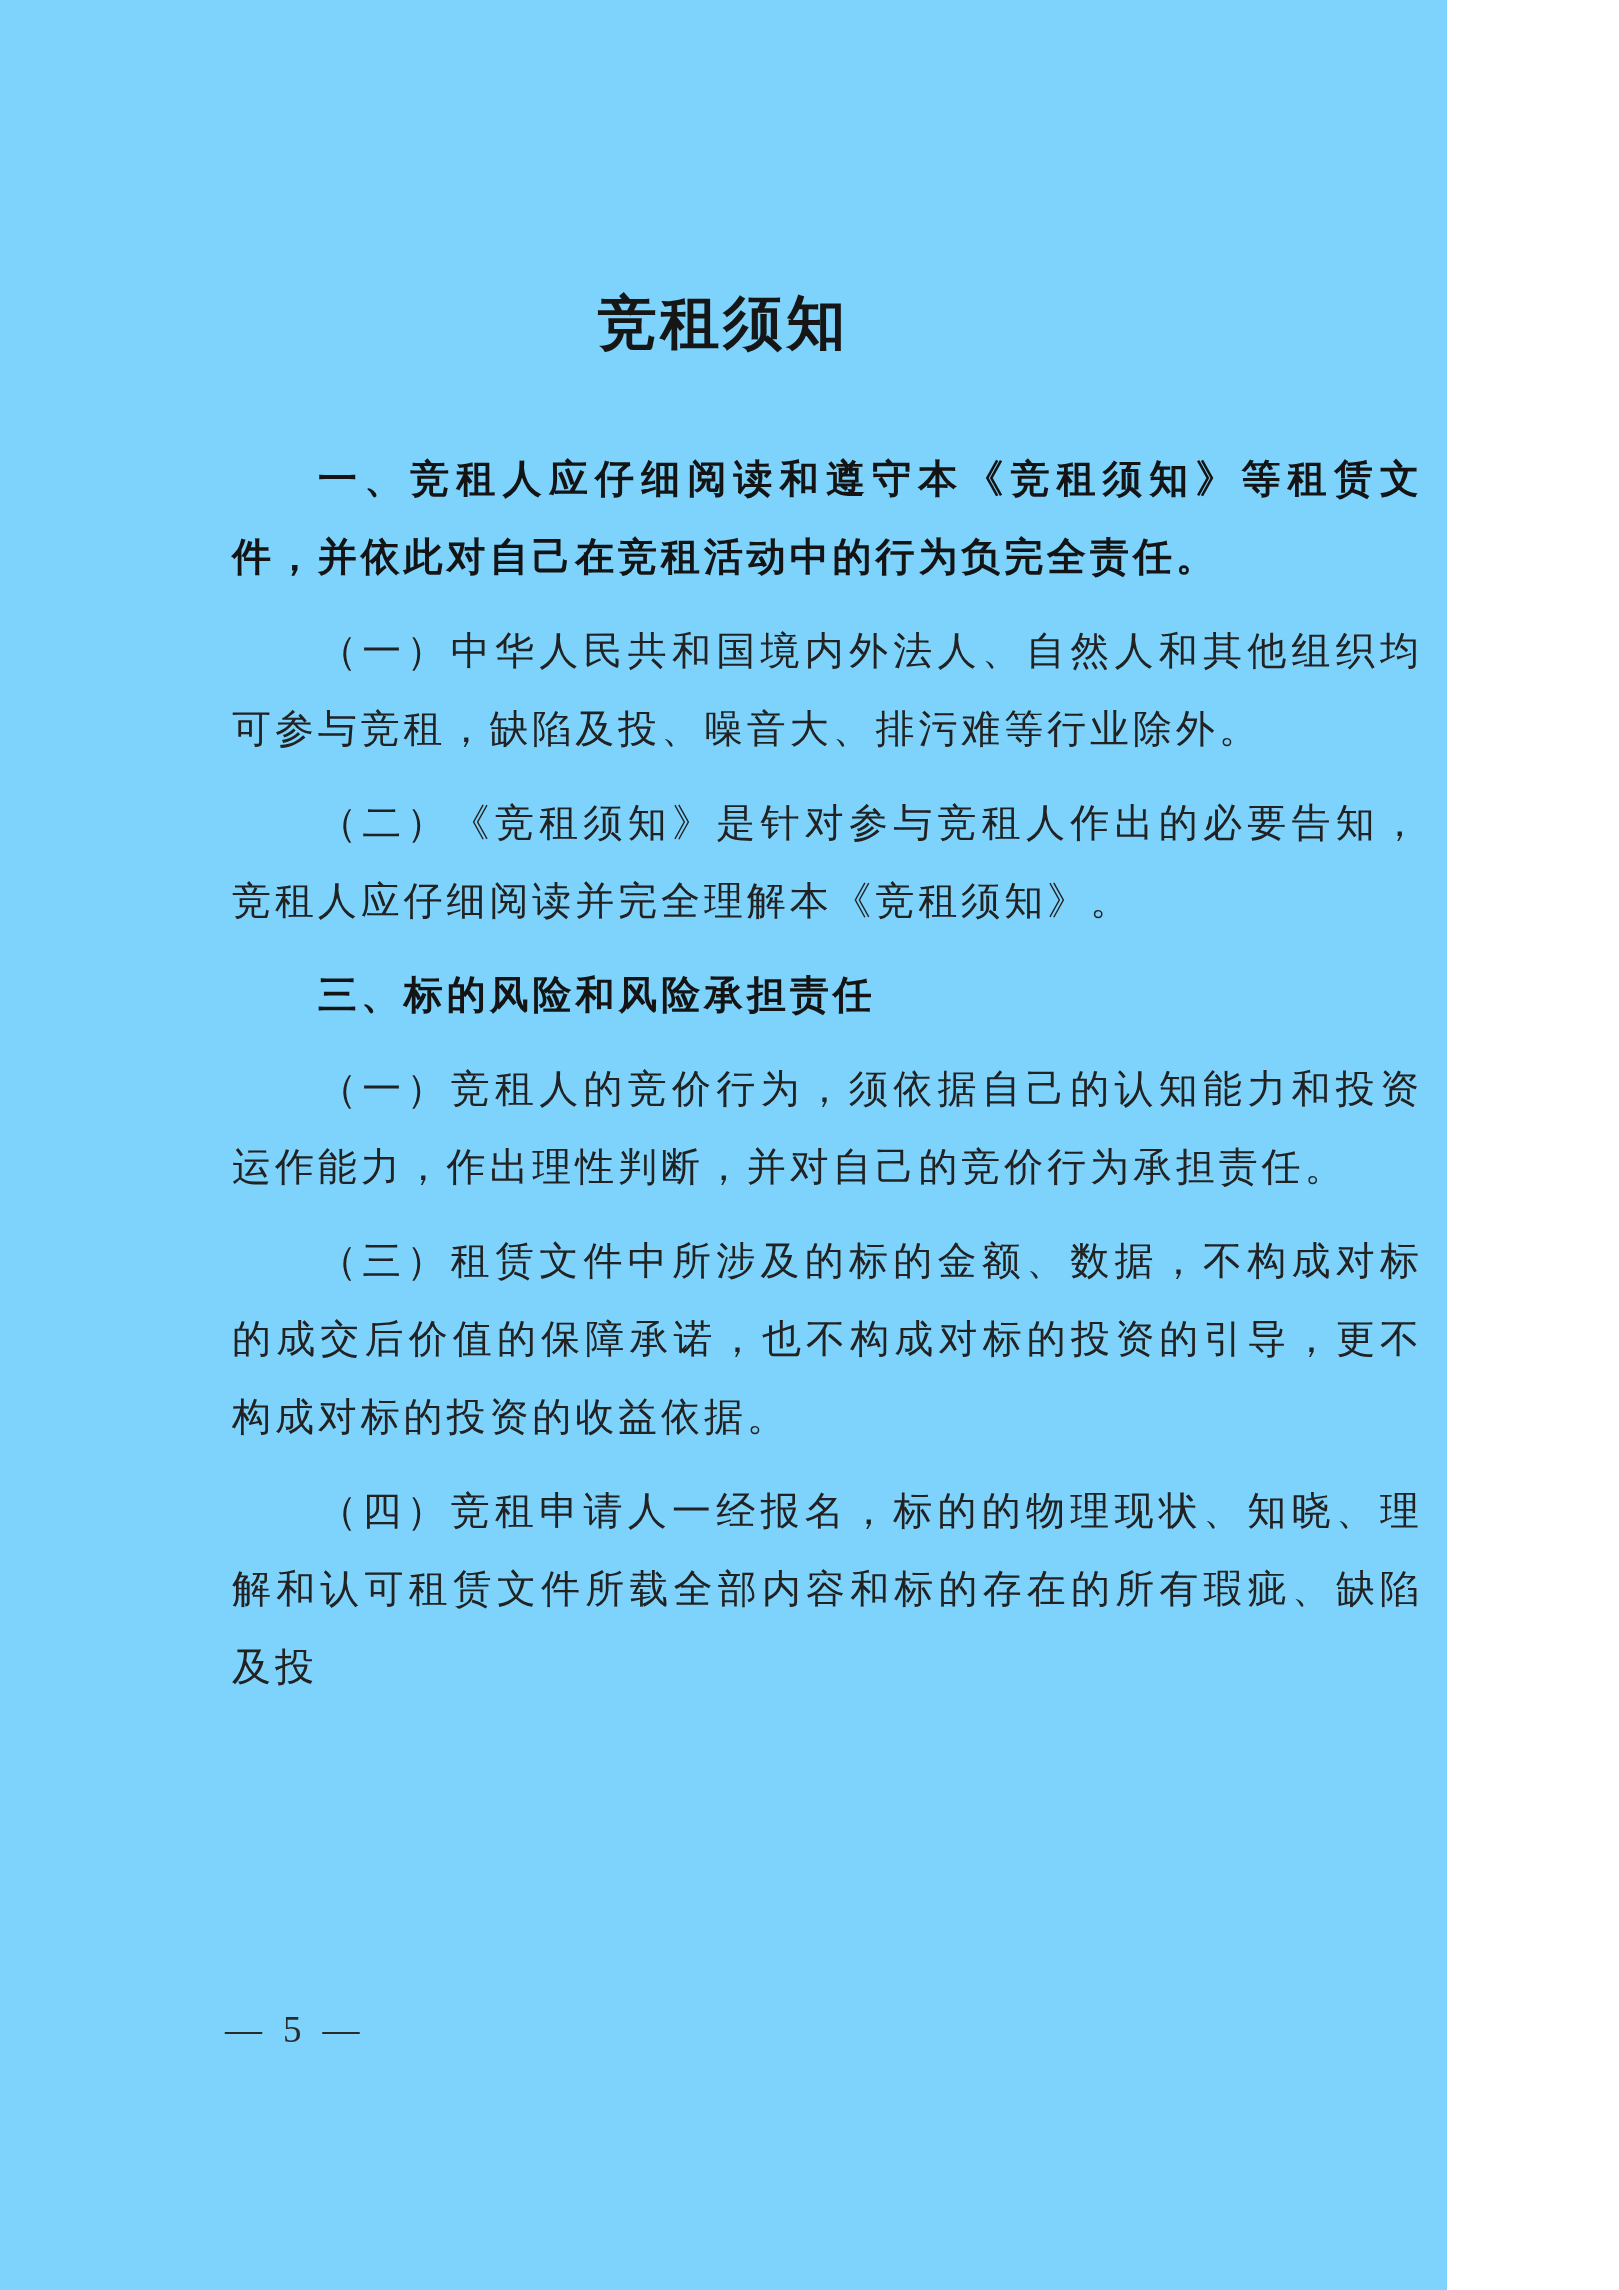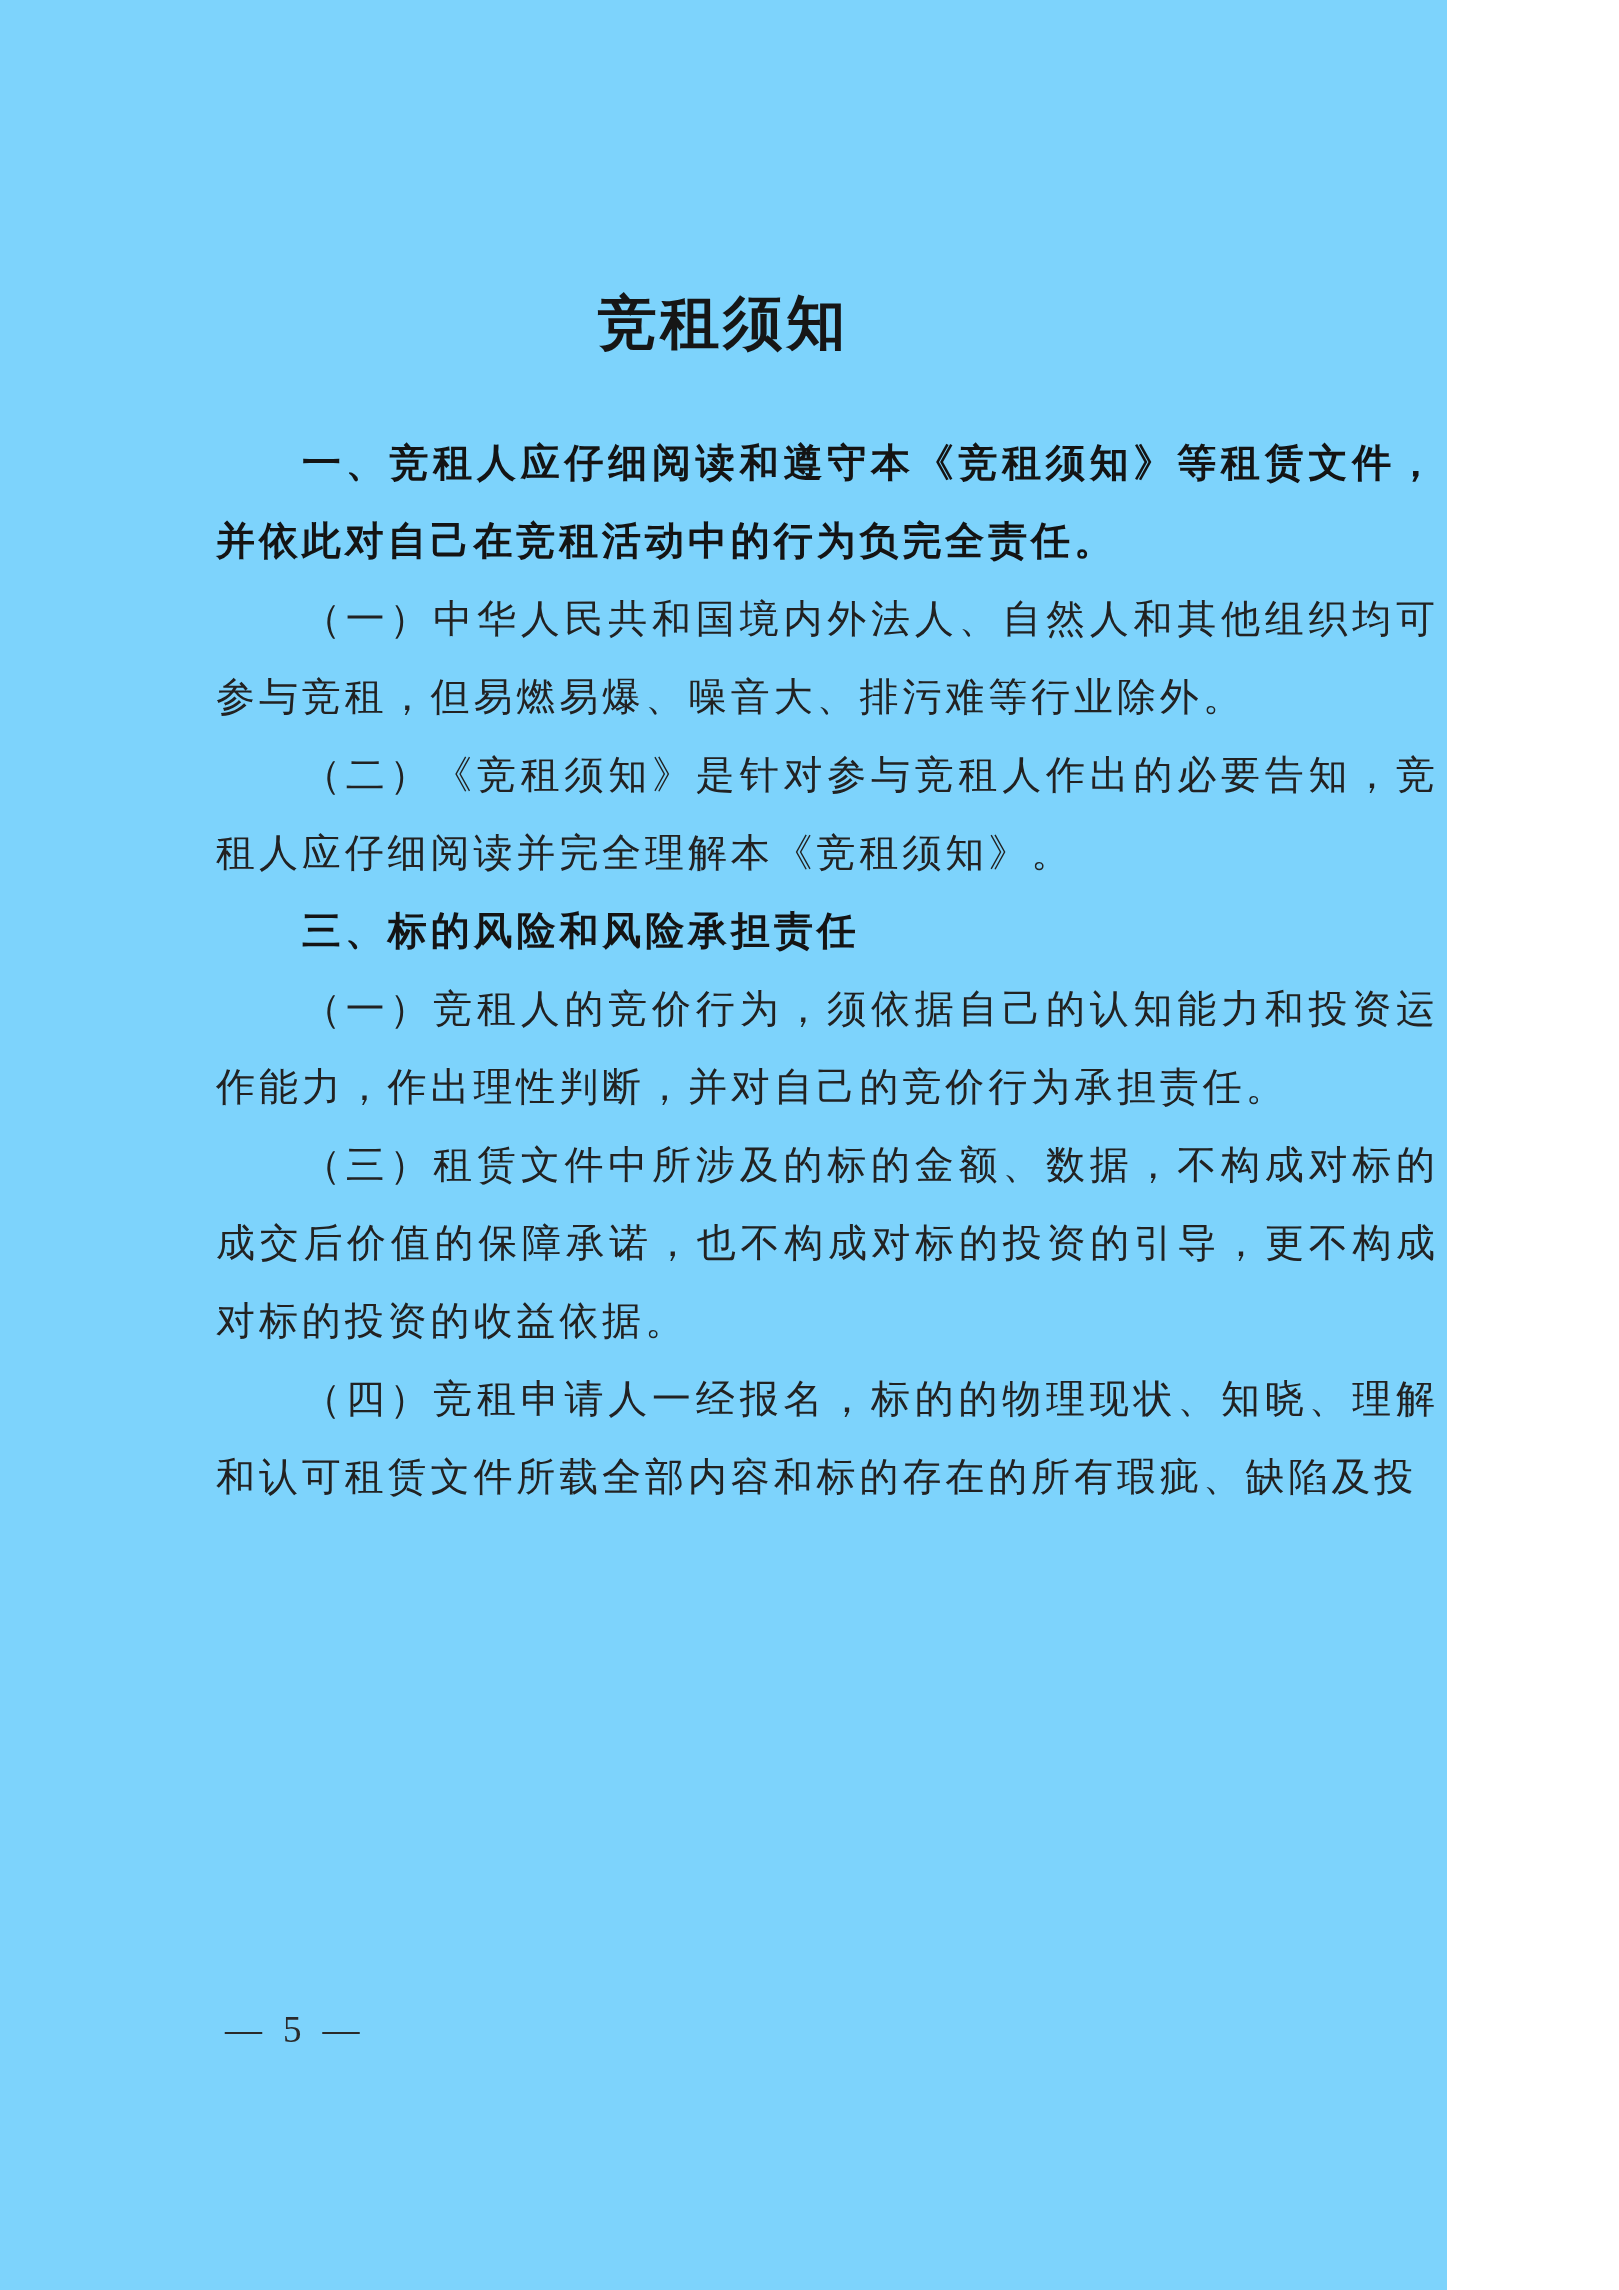--- a/index.html
+++ b/index.html
@@ -30,21 +30,21 @@
     letter-spacing: 3.9px;
     color: #161616;
   }
   .doc-body {
     position: absolute;
     top: 424px;
     left: 216px;
     width: 1223px;
   }
   .para {
-    margin: 0;
+    margin: 16px;
     font-size: 39px;
     line-height: 78px;
     letter-spacing: 3.9px;
     text-align: justify;
     text-justify: inter-ideograph;
     text-indent: 86px;
     word-break: break-all;
   }
   .para.fs {
     font-family: "Liberation Serif", "DejaVu Serif", serif;
@@ -70,21 +70,21 @@
 </style>
 </head>
 <body>
 
 <div class="page">
 
   <h1 class="doc-title">竞租须知</h1>
 
   <div class="doc-body">
     <p class="para hei">一、竞租人应仔细阅读和遵守本《竞租须知》等租赁文件，并依此对自己在竞租活动中的行为负完全责任。</p>
-    <p class="para fs">（一）中华人民共和国境内外法人、自然人和其他组织均可参与竞租，但易燃易爆、噪音大、排污难等行业除外。</p>
+    <p class="para fs">（一）中华人民共和国境内外法人、自然人和其他组织均可参与竞租，缺陷及投、噪音大、排污难等行业除外。</p>
     <p class="para fs">（二）《竞租须知》是针对参与竞租人作出的必要告知，竞租人应仔细阅读并完全理解本《竞租须知》。</p>
     <p class="para hei">三、标的风险和风险承担责任</p>
     <p class="para fs">（一）竞租人的竞价行为，须依据自己的认知能力和投资运作能力，作出理性判断，并对自己的竞价行为承担责任。</p>
     <p class="para fs">（三）租赁文件中所涉及的标的金额、数据，不构成对标的成交后价值的保障承诺，也不构成对标的投资的引导，更不构成对标的投资的收益依据。</p>
     <p class="para fs">（四）竞租申请人一经报名，标的的物理现状、知晓、理解和认可租赁文件所载全部内容和标的存在的所有瑕疵、缺陷及投</p>
   </div>
 
   <div class="page-number">— 5 —</div>
 
 </div>

